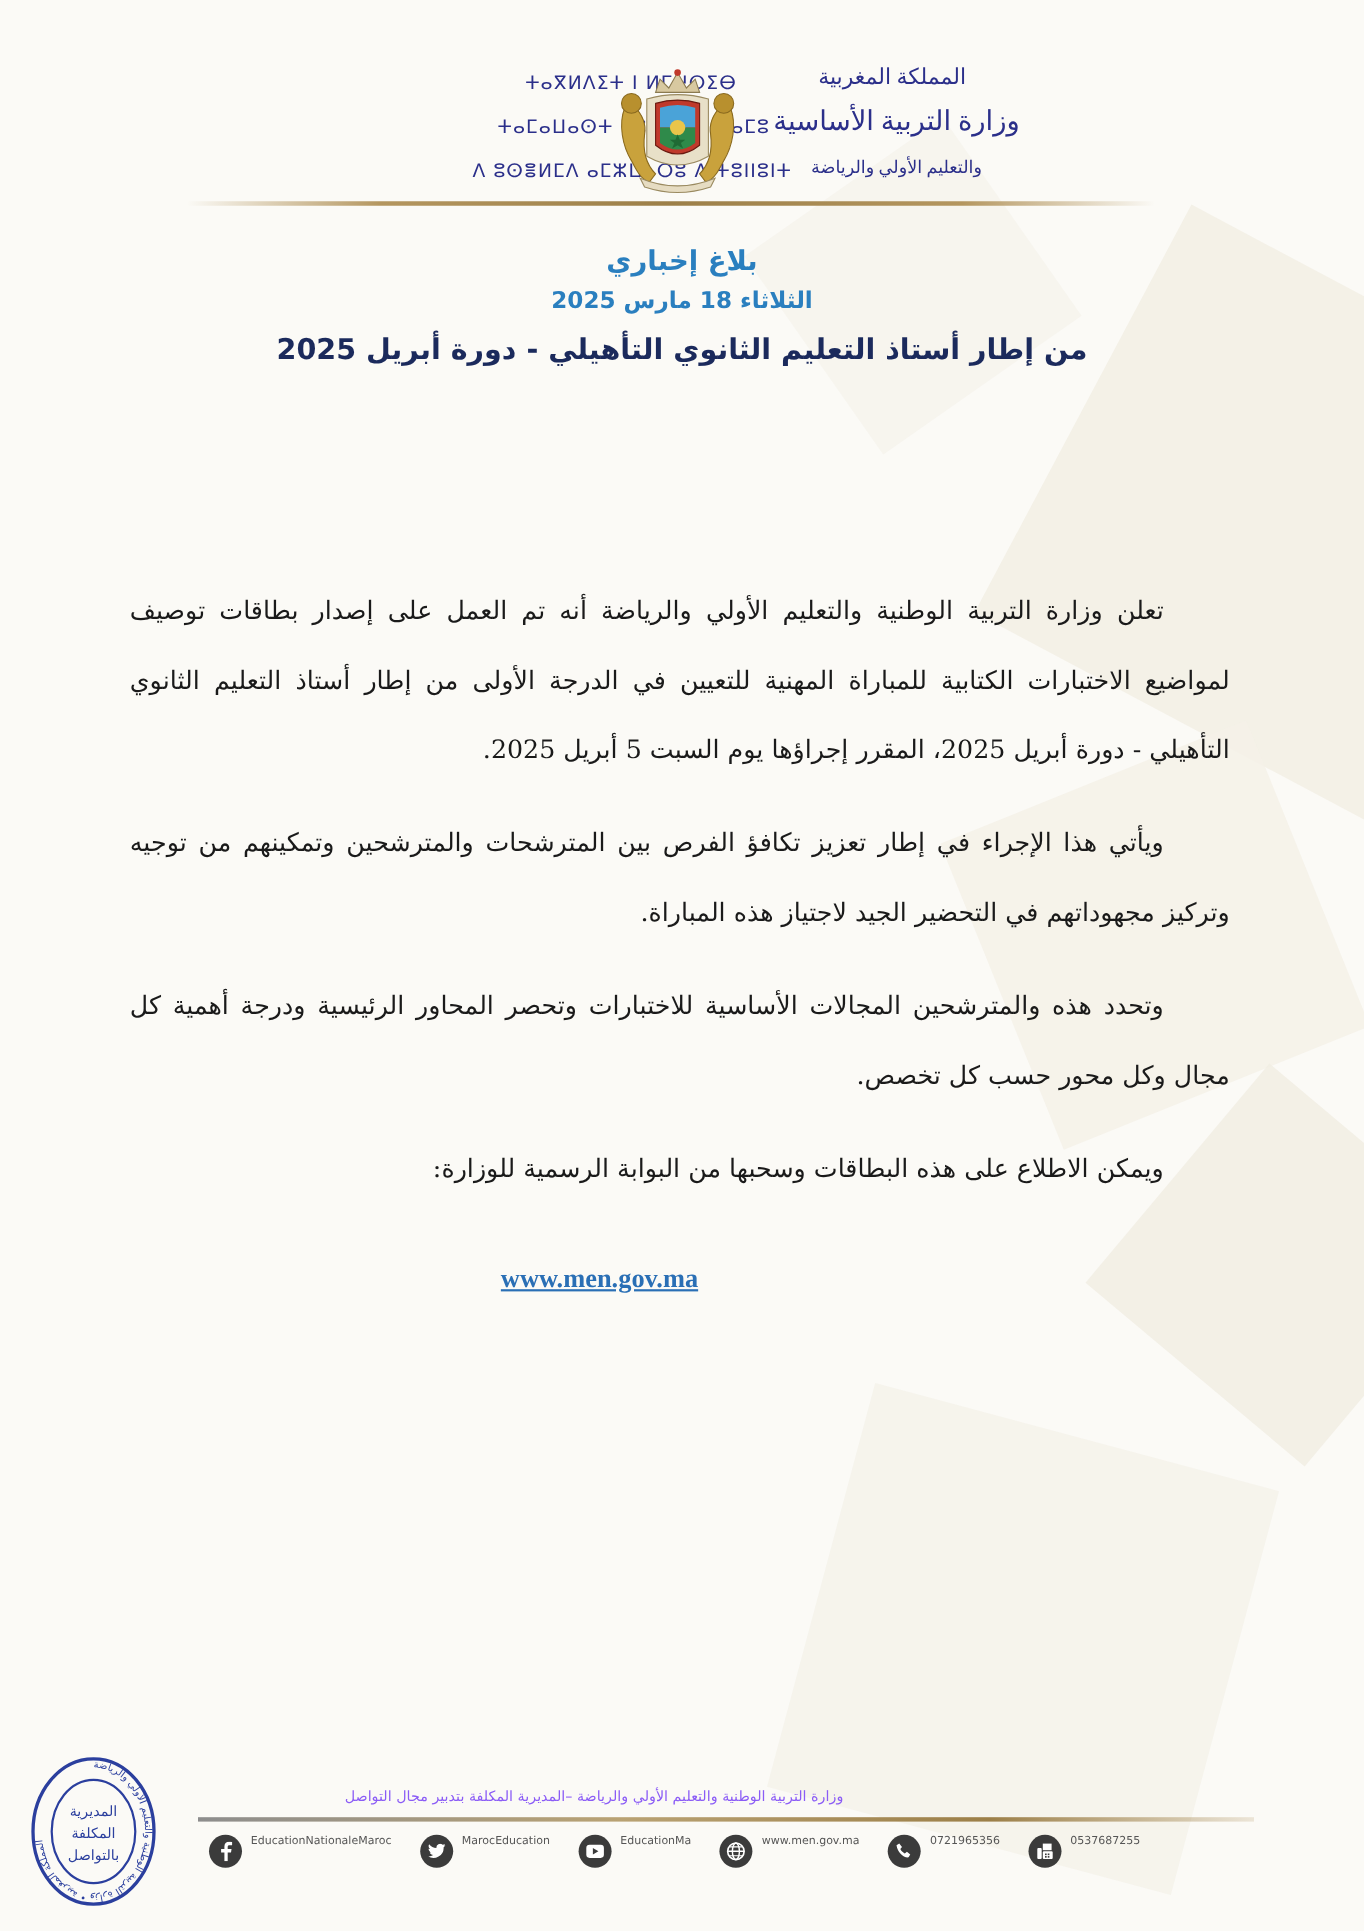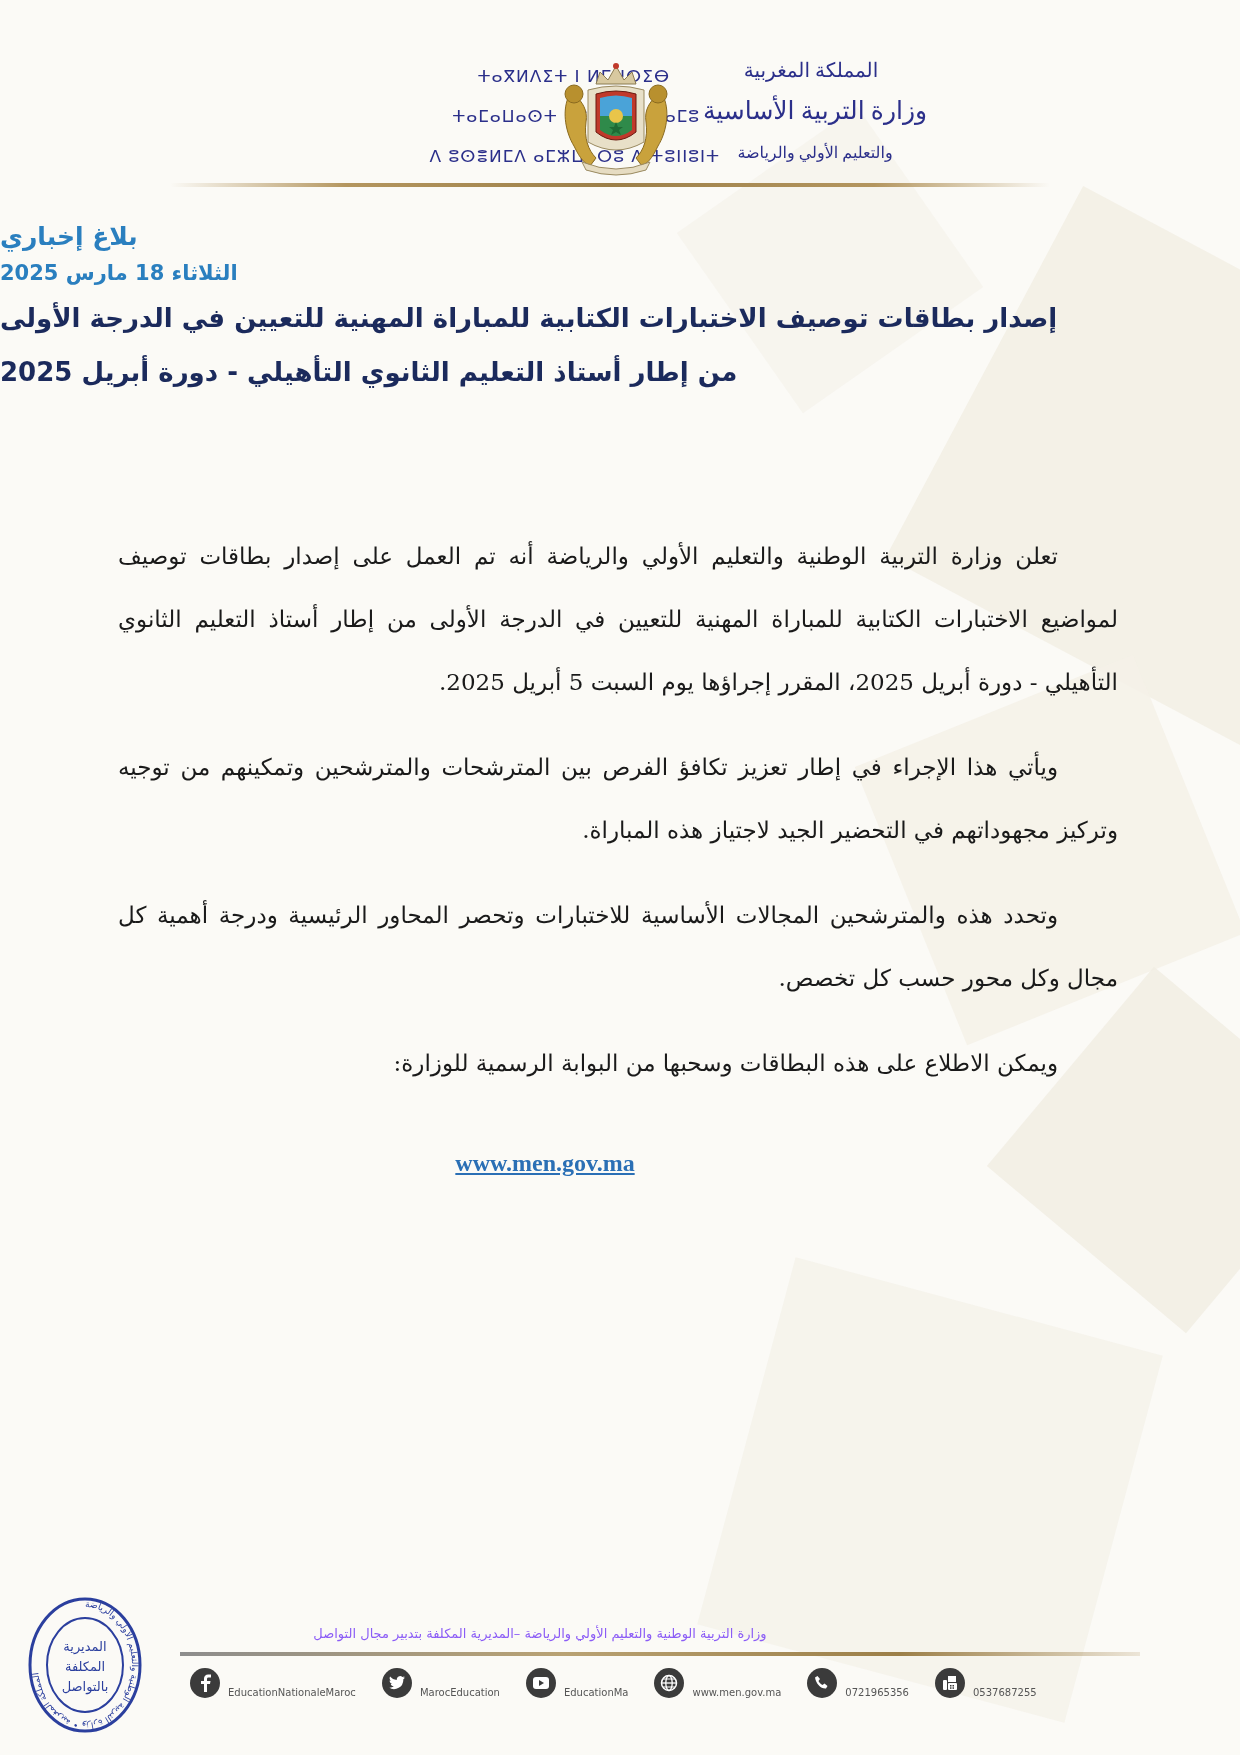--- a/index.html
+++ b/index.html
@@ -76,21 +76,21 @@
     background: linear-gradient(90deg, rgba(176,145,92,0) 0%, #b4965f 20%, #9c7f48 50%, #b4965f 80%, rgba(176,145,92,0) 100%);
     border-radius: 2px;
   }
 
   
   .title-block {
     position: absolute;
     left: 0;
     width: 1240px;
     top: 218px;
-    text-align: left;
+    text-align: center;
     direction: rtl;
   }
   .doc-kind {
     color: #2a7fbf;
     font-family: "DejaVu Sans", sans-serif;
     font-weight: bold;
     font-size: 25px;
     line-height: 38px;
   }
   .doc-date {
@@ -174,21 +174,21 @@
     position: absolute;
     left: 190px;
     top: 1665px;
     width: 900px;
     height: 36px;
     display: flex;
     align-items: center;
   }
   .contact {
     display: flex;
-    align-items: flex-end;
+    align-items: flex-start;
     margin-right: 26px;
   }
   .contact .ic {
     width: 30px;
     height: 30px;
     border-radius: 50%;
     background: #3b3b3b;
     display: flex;
     align-items: center;
     justify-content: center;
@@ -243,21 +243,20 @@
     <div class="l1">المملكة المغربية</div>
     <div class="l2">وزارة التربية الأساسية</div>
     <div class="l3">والتعليم الأولي والرياضة</div>
   </div>
 </div>
 <div class="header-rule"></div>
 
 <div class="title-block">
   <div class="doc-kind">بلاغ إخباري</div>
   <div class="doc-date">الثلاثاء 18 مارس 2025</div>
-  <div class="doc-title">إصدار بطاقات توصيف الاختبارات الكتابية للمباراة المهنية للتعيين في الدرجة الأولى</div>
   <div class="doc-title">من إطار أستاذ التعليم الثانوي التأهيلي - دورة أبريل 2025</div>
 </div>
 
 <div class="content">
   <p class="para">تعلن وزارة التربية الوطنية والتعليم الأولي والرياضة أنه تم العمل على إصدار بطاقات توصيف لمواضيع الاختبارات الكتابية للمباراة المهنية للتعيين في الدرجة الأولى من إطار أستاذ التعليم الثانوي التأهيلي - دورة أبريل 2025، المقرر إجراؤها يوم السبت 5 أبريل 2025.</p>
   <p class="para">ويأتي هذا الإجراء في إطار تعزيز تكافؤ الفرص بين المترشحات والمترشحين وتمكينهم من توجيه وتركيز مجهوداتهم في التحضير الجيد لاجتياز هذه المباراة.</p>
   <p class="para">وتحدد هذه والمترشحين المجالات الأساسية للاختبارات وتحصر المحاور الرئيسية ودرجة أهمية كل مجال وكل محور حسب كل تخصص.</p>
   <p class="para">ويمكن الاطلاع على هذه البطاقات وسحبها من البوابة الرسمية للوزارة:</p>
 </div>
 <div class="link-row">

